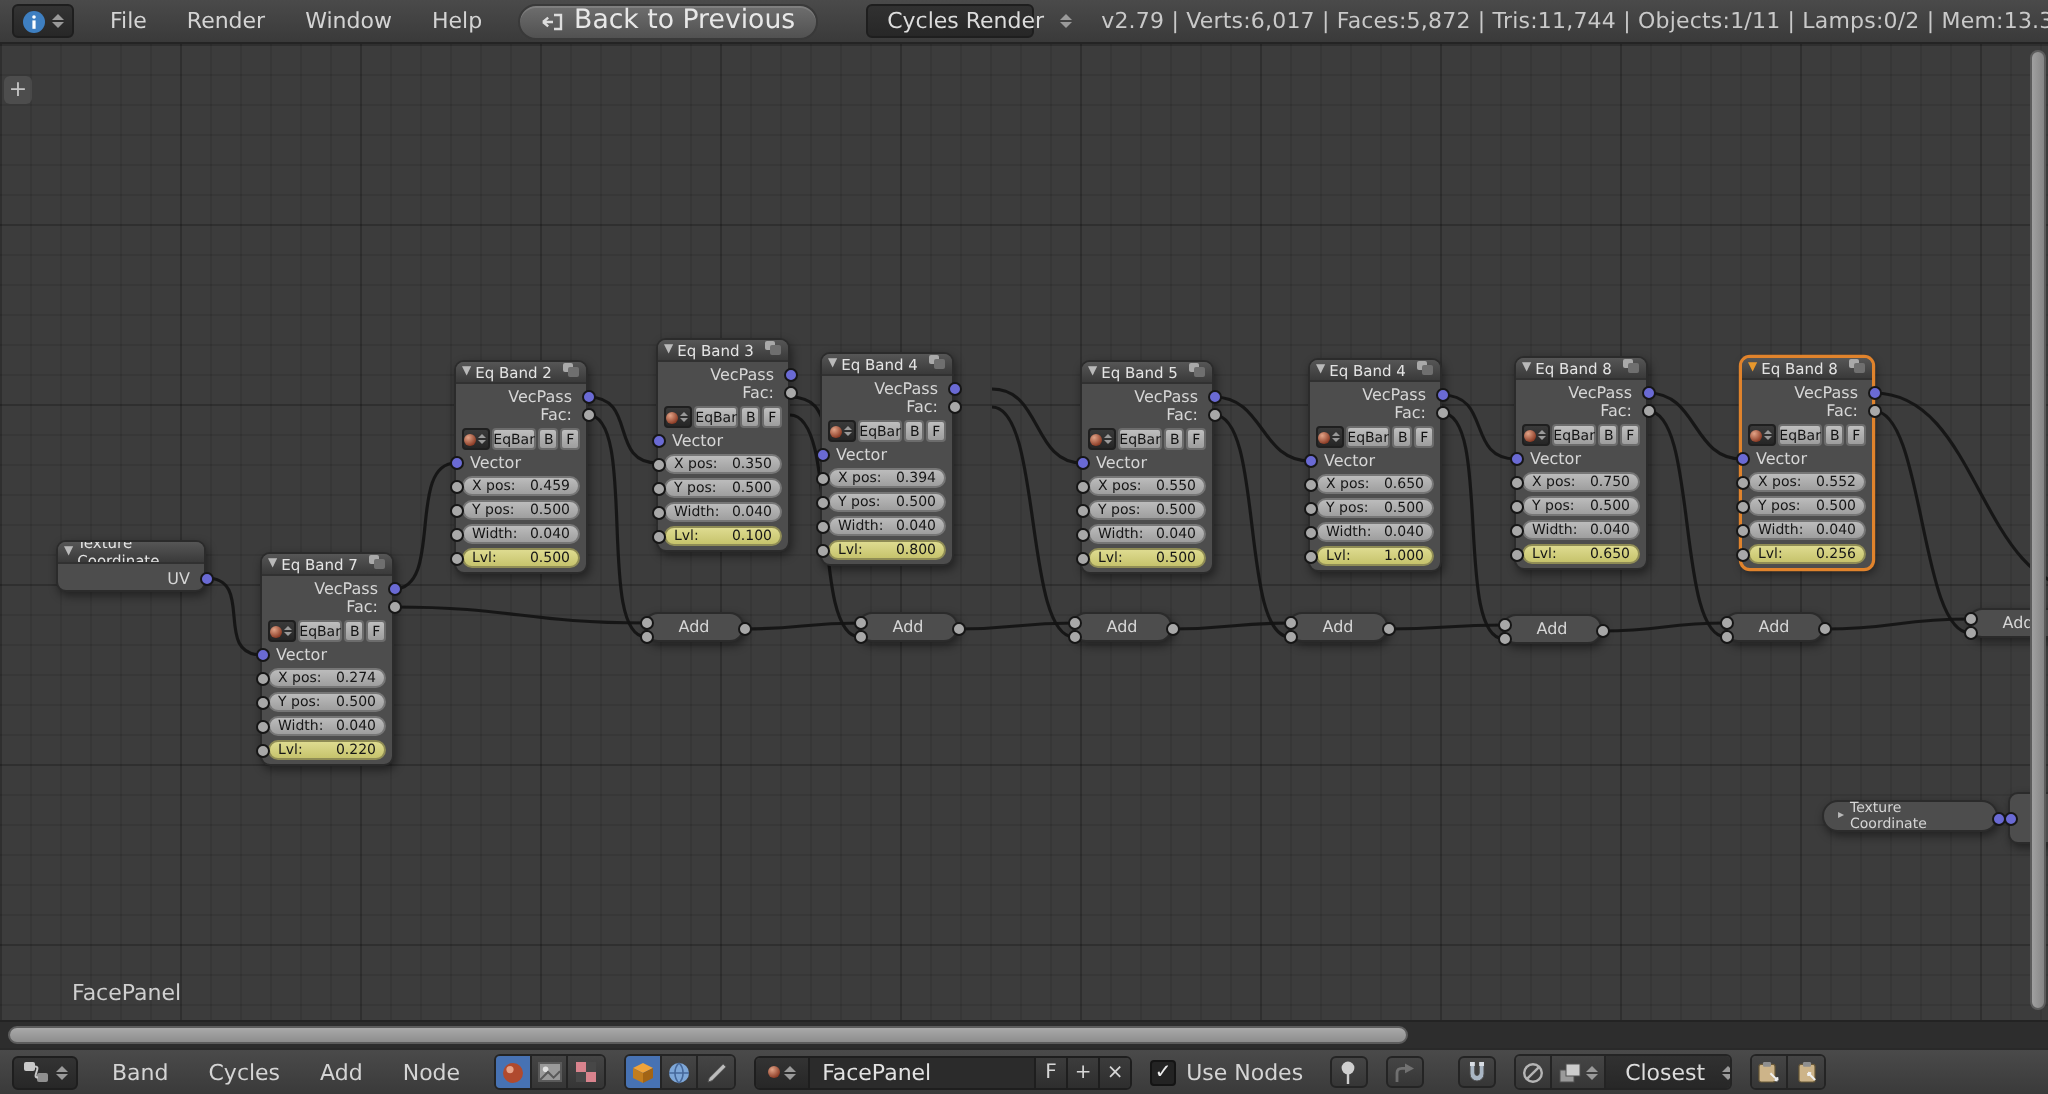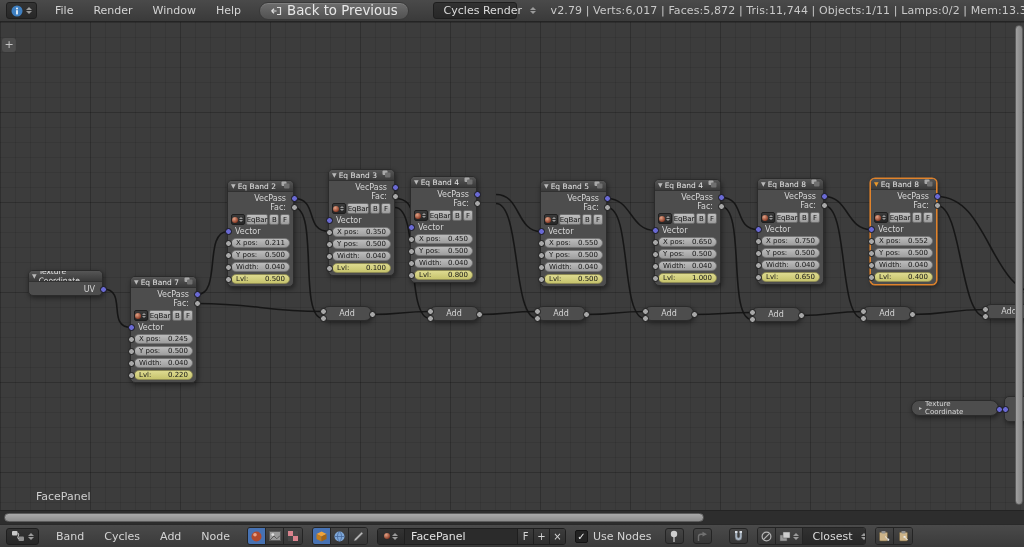--- a/index.html
+++ b/index.html
@@ -204,21 +204,21 @@
               <i class="dn"></i>
             </span>
           </div>
           <div class="wbtn wname">EqBar</div>
           <div class="wbtn wbf">B</div>
           <div class="wbtn wbf">F</div>
         </div>
         <div class="nlabel">Vector</div>
         <div class="nslider">
           <span>X pos:</span>
-          <span>0.245</span>
+          <span>0.274</span>
         </div>
         <div class="nslider">
           <span>Y pos:</span>
           <span>0.500</span>
         </div>
         <div class="nslider">
           <span>Width:</span>
           <span>0.040</span>
         </div>
         <div class="nslider lvl">
@@ -253,21 +253,21 @@
               <i class="dn"></i>
             </span>
           </div>
           <div class="wbtn wname">EqBar</div>
           <div class="wbtn wbf">B</div>
           <div class="wbtn wbf">F</div>
         </div>
         <div class="nlabel">Vector</div>
         <div class="nslider">
           <span>X pos:</span>
-          <span>0.211</span>
+          <span>0.459</span>
         </div>
         <div class="nslider">
           <span>Y pos:</span>
           <span>0.500</span>
         </div>
         <div class="nslider">
           <span>Width:</span>
           <span>0.040</span>
         </div>
         <div class="nslider lvl">
@@ -351,21 +351,21 @@
               <i class="dn"></i>
             </span>
           </div>
           <div class="wbtn wname">EqBar</div>
           <div class="wbtn wbf">B</div>
           <div class="wbtn wbf">F</div>
         </div>
         <div class="nlabel">Vector</div>
         <div class="nslider">
           <span>X pos:</span>
-          <span>0.450</span>
+          <span>0.394</span>
         </div>
         <div class="nslider">
           <span>Y pos:</span>
           <span>0.500</span>
         </div>
         <div class="nslider">
           <span>Width:</span>
           <span>0.040</span>
         </div>
         <div class="nslider lvl">
@@ -559,21 +559,21 @@
         <div class="nslider">
           <span>Y pos:</span>
           <span>0.500</span>
         </div>
         <div class="nslider">
           <span>Width:</span>
           <span>0.040</span>
         </div>
         <div class="nslider lvl">
           <span>Lvl:</span>
-          <span>0.400</span>
+          <span>0.256</span>
         </div>
         <div class="socket s-vec" style="left: 62.5px; top: 14px;"></div>
         <div class="socket s-val" style="left: 62.5px; top: 23px;"></div>
         <div class="socket s-vec" style="left: -3.5px; top: 47px;"></div>
         <div class="socket s-val" style="left: -3.5px; top: 58.5px;"></div>
         <div class="socket s-val" style="left: -3.5px; top: 70.5px;"></div>
         <div class="socket s-val" style="left: -3.5px; top: 82.5px;"></div>
         <div class="socket s-val" style="left: -3.5px; top: 94.5px;"></div>
       </div>
       <div class="node addn" style="left: 322px; top: 284px;">

